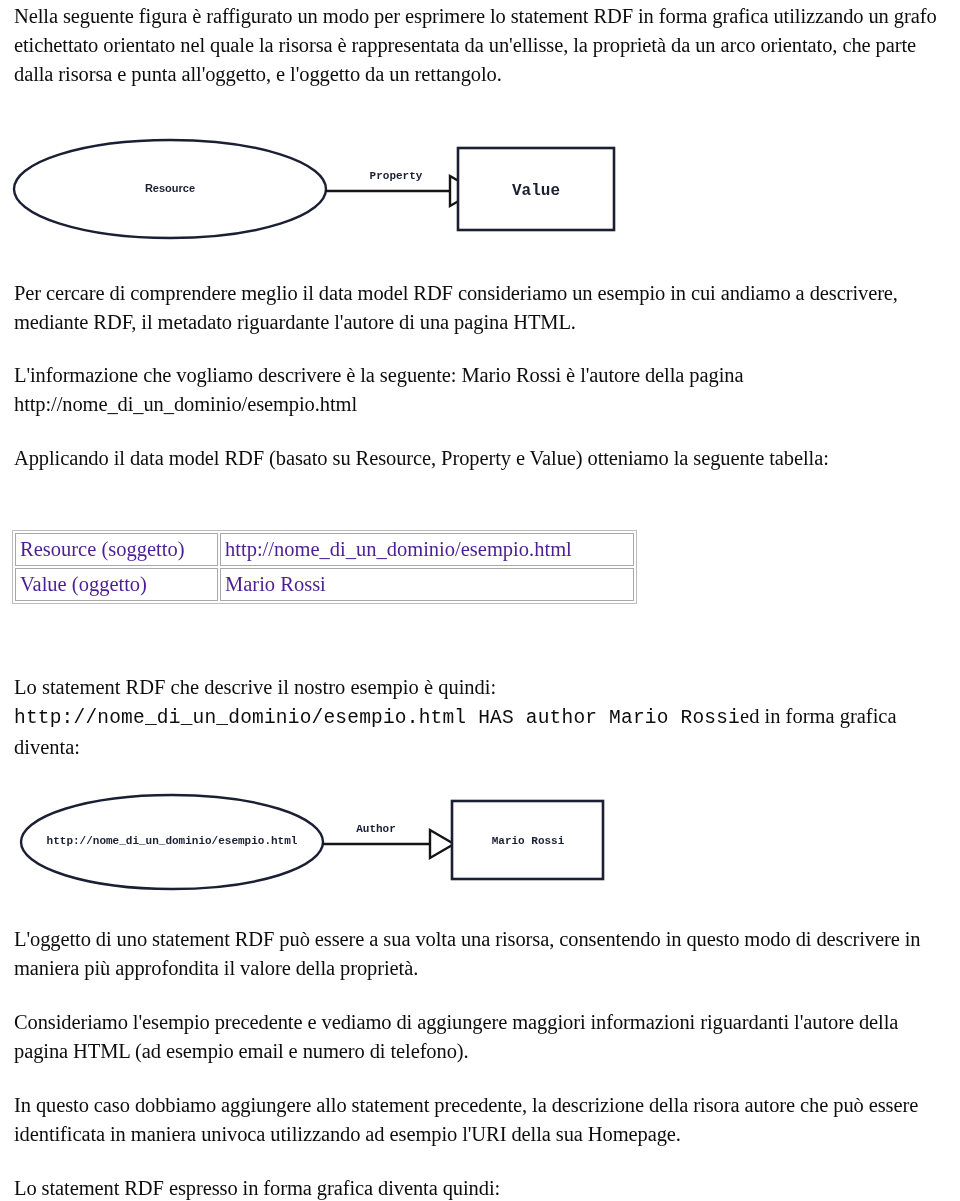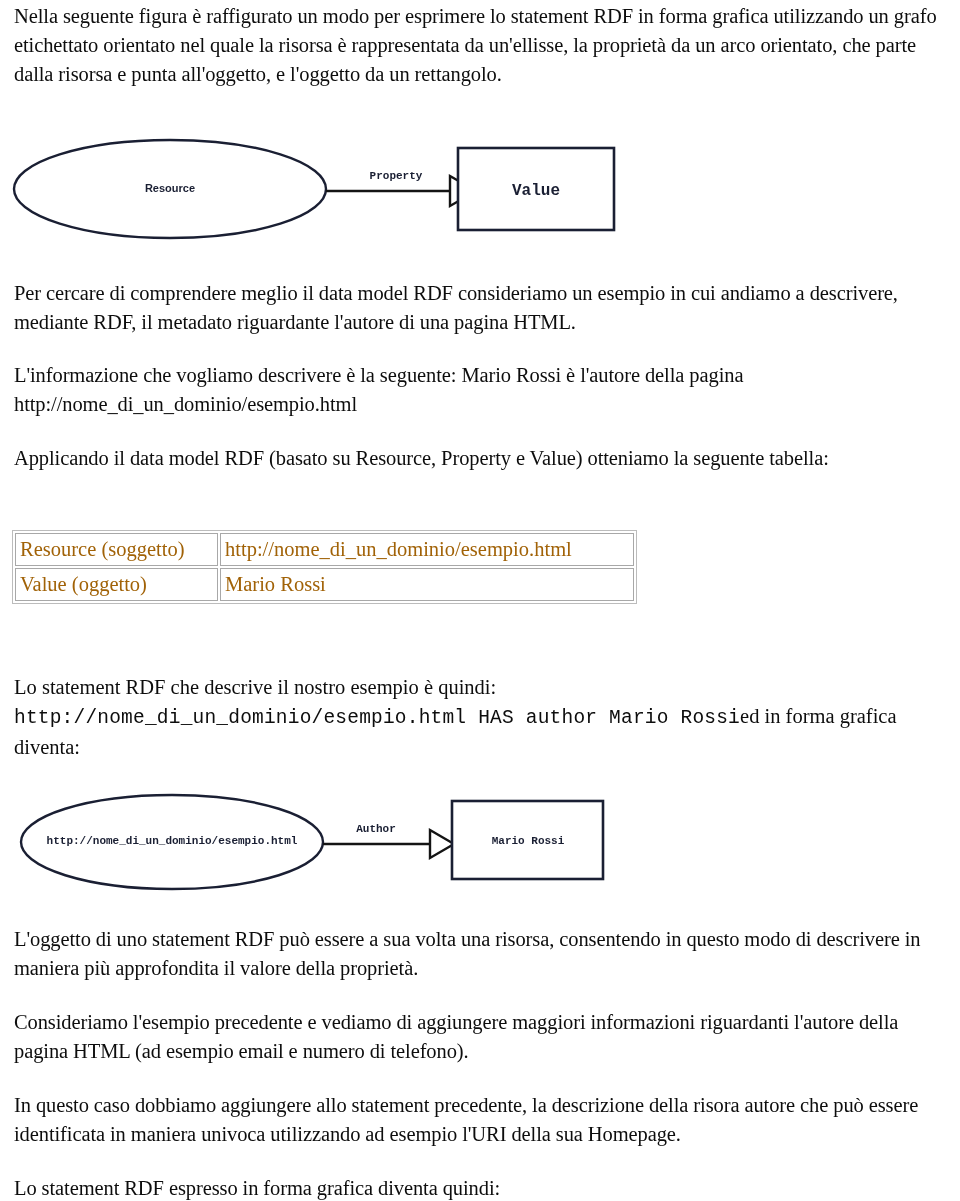--- a/index.html
+++ b/index.html
@@ -54,21 +54,21 @@
     border: 1px solid #bcbcbc;
     background: #ffffff;
     font-size: 20.5px;
     font-family: "Liberation Serif", "DejaVu Serif", serif;
     line-height: 1.28;
   }
   .rdf-table td {
     border: 1px solid #a8a8a8;
     padding: 2px 4px 3px 4px;
     vertical-align: top;
-    color: #a16207;
+    color: #4c1d95;
     white-space: nowrap;
   }
   .rdf-table td.col-label { width: 193px; }
   .rdf-table td.col-value { width: 404px; }
 
   
   .mono-block {
     position: absolute;
     left: 14px;
     width: 938px;

